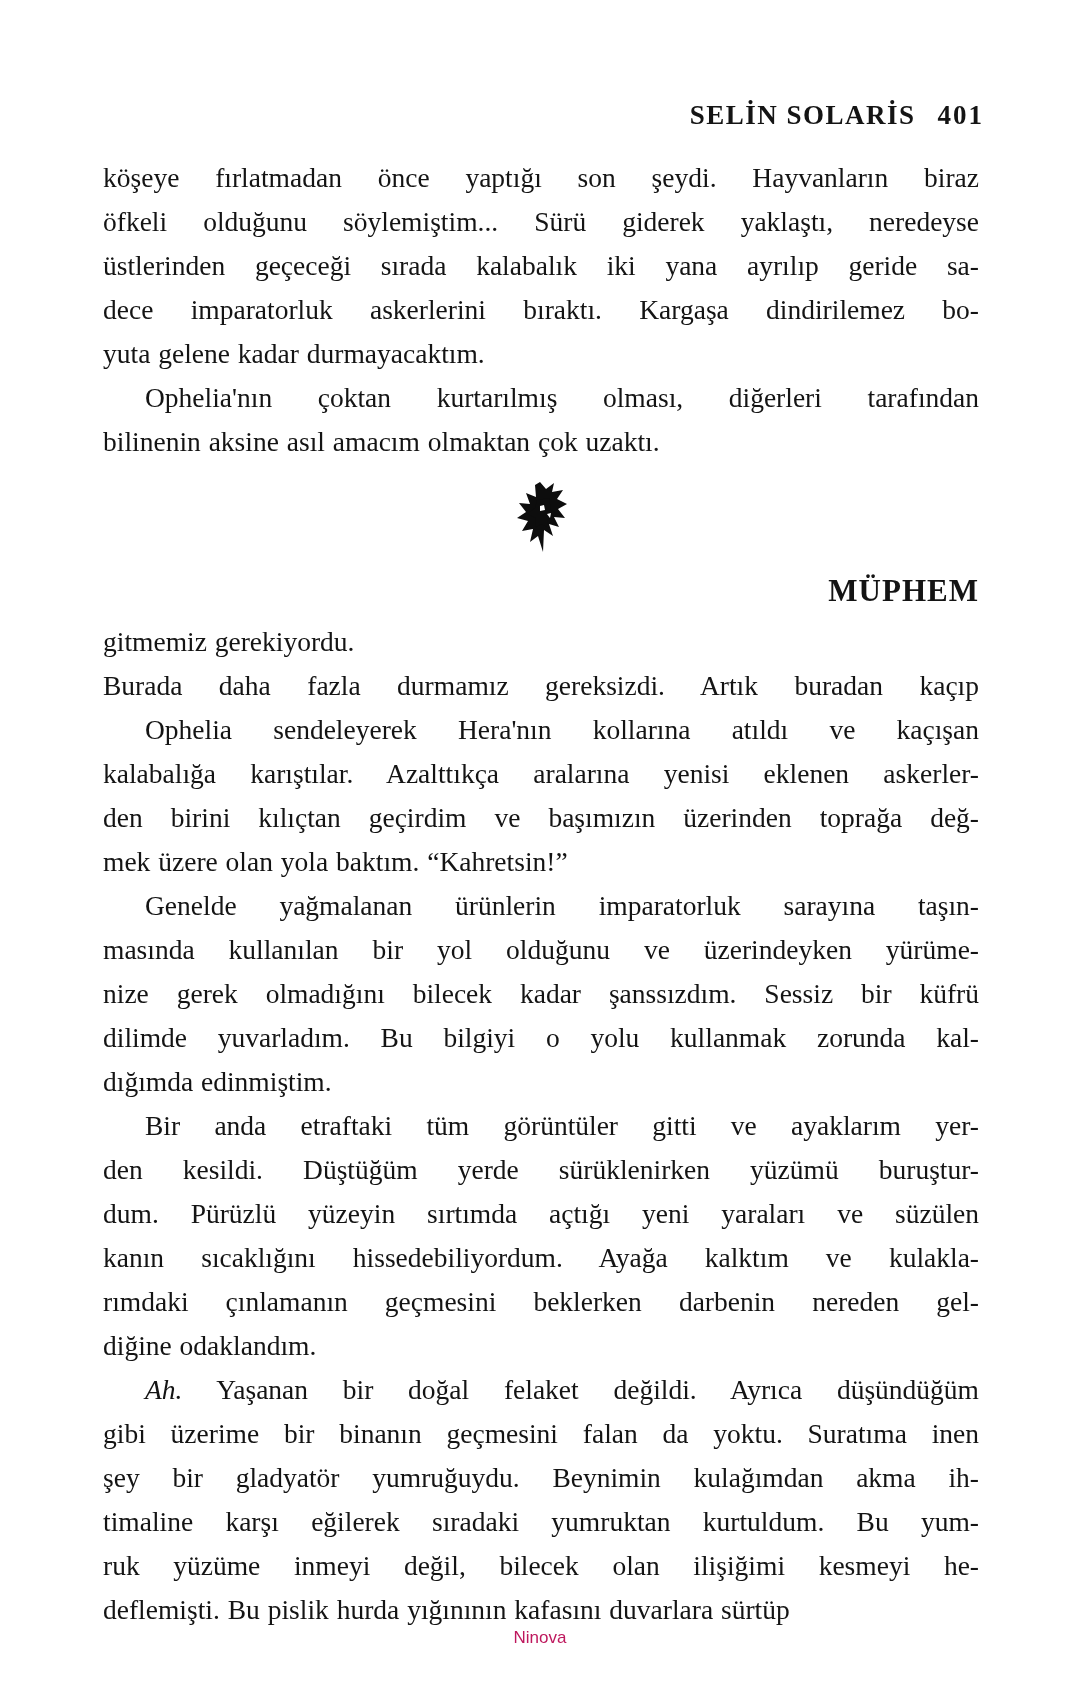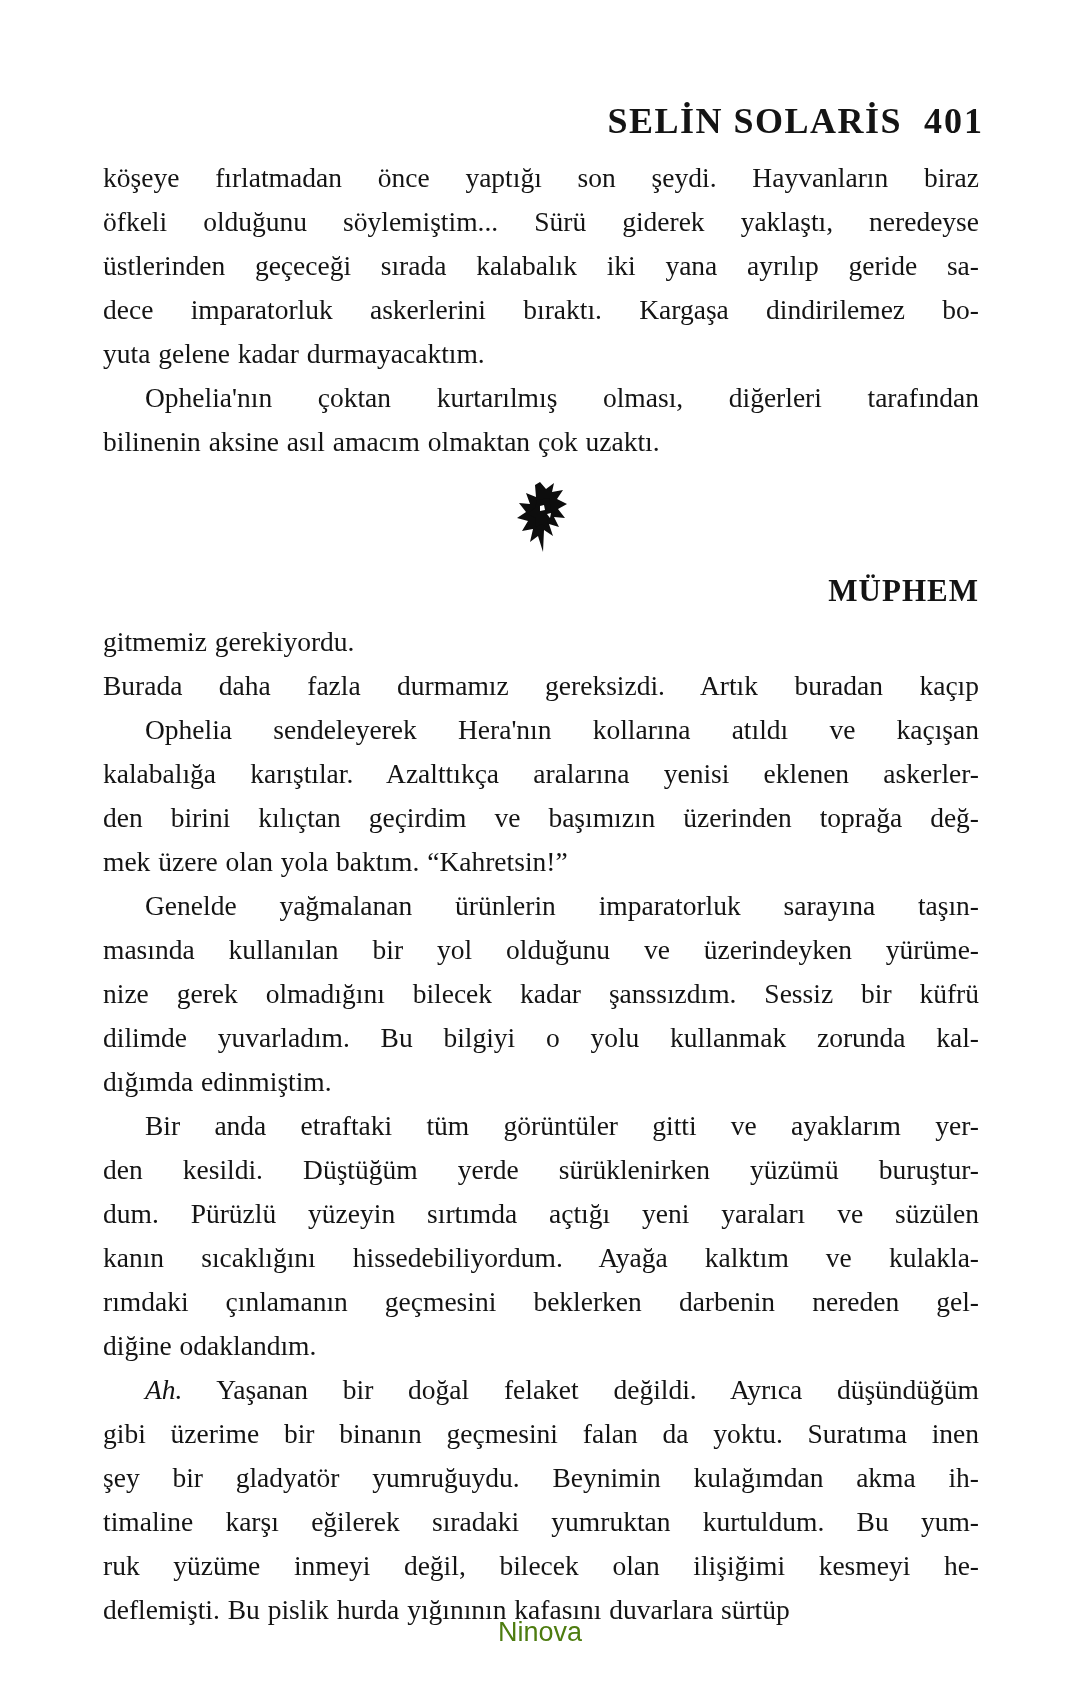--- a/index.html
+++ b/index.html
@@ -10,21 +10,21 @@
     margin: 0 auto;
     background: #ffffff;
     font-family: "Liberation Serif", serif;
     color: #141414;
     overflow: hidden;
   }
   .running-header {
     position: absolute;
     top: 100px;
     right: 96px;
-    font-size: 36px;
+    font-size: 27px;
     font-weight: 700;
     letter-spacing: 1.5px;
     white-space: nowrap;
     color: #141414;
   }
   .running-header .pagenum { margin-left: 22px; letter-spacing: 2px; }
   .body-text {
     position: absolute;
     top: 156px;
     left: 103px;
@@ -55,22 +55,22 @@
     margin: 2px 0 6px 0;
     text-align: right;
   }
   .publisher-footer {
     position: absolute;
     left: 0;
     bottom: 56px;
     width: 100%;
     text-align: center;
     font-family: "Liberation Sans", sans-serif;
-    font-size: 27px;
-    color: #4d7c0f;
+    font-size: 17px;
+    color: #be185d;
   }
 </style>
 </head>
 <body>
 
 <div class="page">
 
   <div class="running-header">
     <span>SELİN SOLARİS</span><span class="pagenum">401</span>
   </div>

